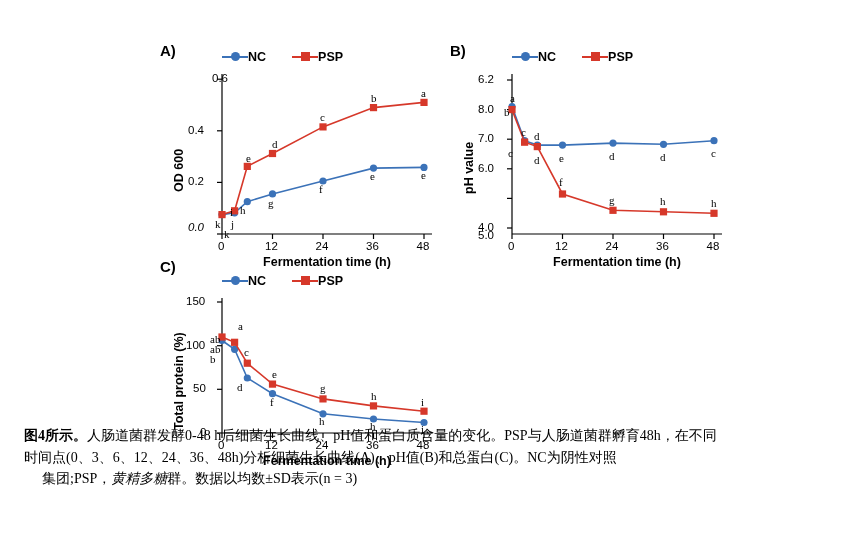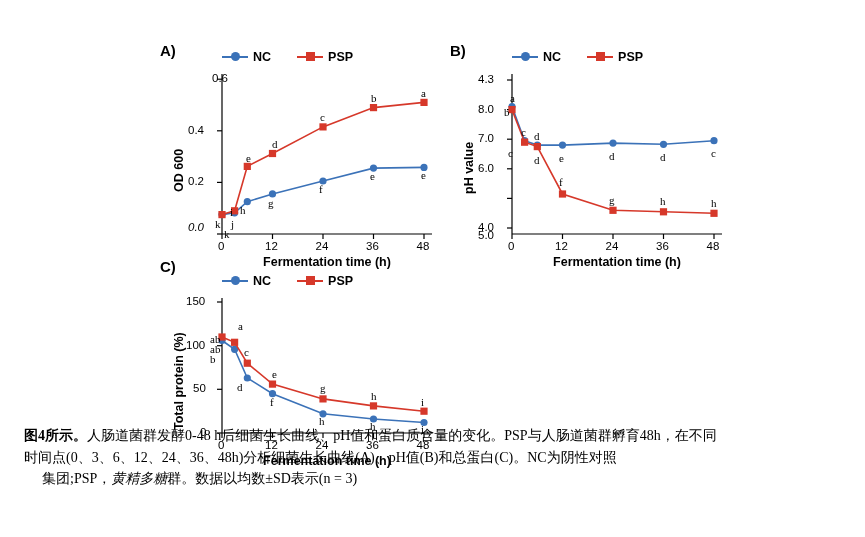--- a/index.html
+++ b/index.html
@@ -15,21 +15,21 @@
   .panel-label{
     font-family:"Liberation Sans", sans-serif;
     font-size:15px;font-weight:bold;
   }
   .legend{
     position:absolute;
     display:flex;gap:26px;align-items:center;
     font-family:"Liberation Sans", sans-serif;
     font-size:12.5px;font-weight:bold;
   }
-  .legend .item{display:flex;align-items:center;gap:5px;}
+  .legend .item{display:flex;align-items:center;}
   .legend .line{width:26px;height:2px;display:inline-block;position:relative;}
   .legend .line .dot{
     position:absolute;left:9px;top:-4px;width:9px;height:9px;
   }
   .axis-title{
     font-family:"Liberation Sans", sans-serif;
     font-size:12.5px;font-weight:bold;text-align:center;
   }
   .y-title{
     font-family:"Liberation Sans", sans-serif;
@@ -207,21 +207,21 @@
         <rect x="209.9" y="166.2" width="7.2" height="7.2"></rect>
       <rect x="260.4" y="167.7" width="7.2" height="7.2"></rect>
     </g>
   </svg>
 
   <div class="tick-label" style="left:28px;top:179px;">4.0</div>
   <div class="tick-label" style="left:28px;top:149px;margin-top:38px;">5.0</div>
   <div class="tick-label" style="left:28px;top:120px;">6.0</div>
   <div class="tick-label" style="left:28px;top:90px;">7.0</div>
   <div class="tick-label" style="left:28px;top:61px;">8.0</div>
-  <div class="tick-label" style="left:28px;top:31px;">4.3</div>
+  <div class="tick-label" style="left:28px;top:31px;">6.2</div>
 
   <div class="tick-label" style="left:58px;top:198px;">0</div>
   <div class="tick-label" style="left:105px;top:198px;">12</div>
   <div class="tick-label" style="left:155.5px;top:198px;">24</div>
   <div class="tick-label" style="left:206px;top:198px;">36</div>
   <div class="tick-label" style="left:256.5px;top:198px;">48</div>
 
   <div class="axis-title" style="position:absolute;left:62px;top:213px;width:210px;">Fermentation time (h)</div>
 
   <div class="letter" style="left:60px;top:50px;">a</div>

